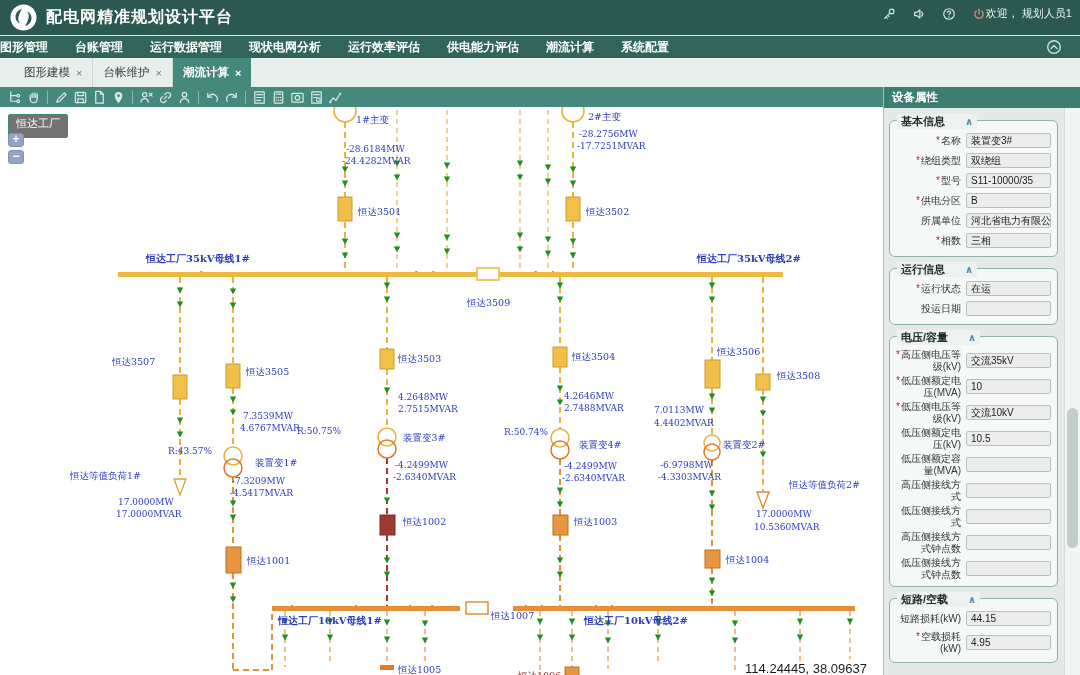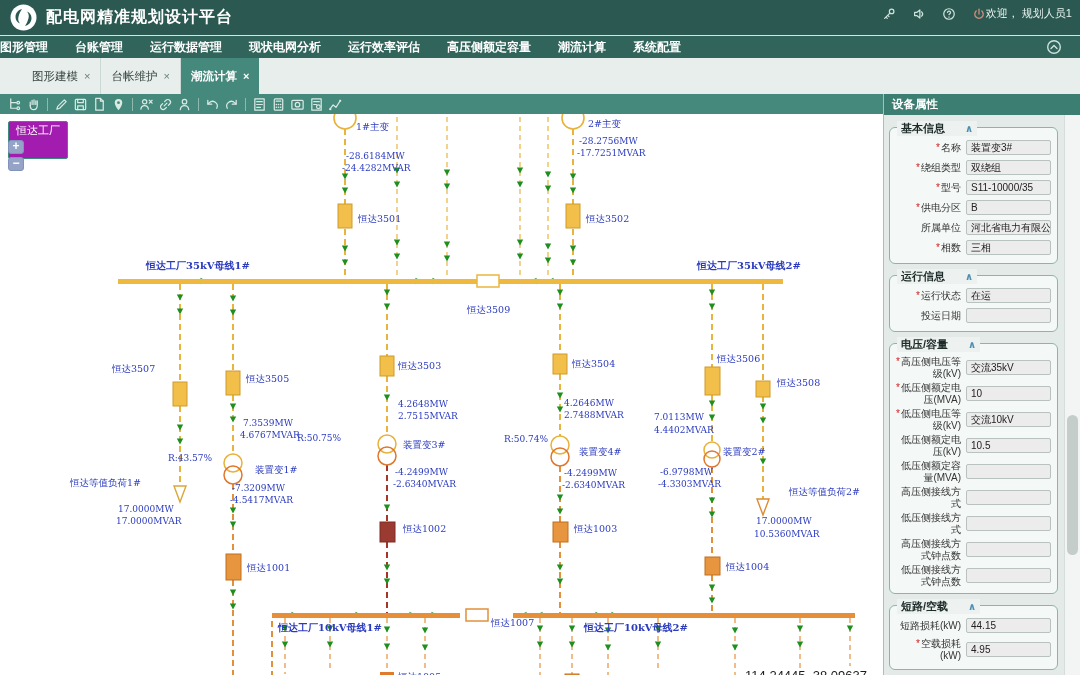--- a/index.html
+++ b/index.html
@@ -14,34 +14,34 @@
   .hicons{display:flex;gap:16px;align-items:center;height:15px;}
   .hicons svg{display:block;}
   .welcome{color:#e9f2ef;font-size:11px;margin-top:3px;}
 
   
   .menubar{height:22px;background:#31645b;display:flex;align-items:center;gap:27px;position:relative;}
   .mitem{color:#fff;font-size:12px;font-weight:bold;cursor:pointer;white-space:nowrap;}
   .mcollapse{position:absolute;right:18px;top:3px;}
 
   
-  .tabbar{height:36px;background:#e7eeeb;display:flex;align-items:stretch;padding-left:22px;}
+  .tabbar{height:29px;background:#e7eeeb;display:flex;align-items:stretch;padding-left:14px;}
   .tab{display:flex;align-items:center;gap:6px;padding:0 10px;font-size:11.5px;color:#33423e;border-right:1px solid #ccd8d4;cursor:pointer;white-space:nowrap;}
   .tab .x{color:#6b7d78;font-size:11px;}
   .tab.active{background:#45897c;color:#fff;font-weight:bold;border-right:none;}
   .tab.active .x{color:#fff;}
 
   
   .main{display:flex;height:595px;}
   .left{width:884px;border-right:1px solid #a9bfb9;display:flex;flex-direction:column;}
   .toolbar{height:20px;background:#45897c;display:flex;align-items:center;padding:0 5px;flex:0 0 auto;}
   .tbtn{width:19px;height:18px;display:flex;align-items:center;justify-content:center;cursor:pointer;}
   .tsep{width:1px;height:13px;background:rgba(255,255,255,.4);margin:0 4px;}
   .canvas{position:relative;flex:1;background:#ffffff;overflow:hidden;}
-  .stlabel{position:absolute;left:8px;top:7px;background:#a21caf;border:1px solid #3d8a7c;color:#fff;font-size:11px;padding:1px 7px 20px;border-radius:2px;z-index:3;}
+  .stlabel{position:absolute;left:8px;top:7px;background:#737373;border:1px solid #3d8a7c;color:#fff;font-size:11px;padding:1px 7px 6px;border-radius:2px;z-index:3;}
   .zbtn{position:absolute;left:8px;width:16px;height:14px;background:#94a3c6;border:1px solid #8093bb;border-radius:3px;color:#fff;font-size:12px;font-weight:bold;line-height:11px;text-align:center;cursor:pointer;z-index:3;}
   .zin{top:26px;} .zout{top:43px;}
   .coords{position:absolute;right:16px;bottom:6px;font-size:13px;color:#1c1c1c;z-index:3;margin-left:16px;}
   svg text{font-family:"DejaVu Serif","Liberation Serif",serif;font-size:9.5px;fill:#2b3bbf;}
   svg text.bl{font-size:10px;font-weight:bold;}
   svg text.sm{font-size:9px;}
   svg text.dk{fill:#8a3a30;}
 
   
   .panel{width:226px;background:#e3eae8;position:relative;}
@@ -103,21 +103,21 @@
       <span class="welcome">欢迎， 规划人员1</span>
     </div>
   </div>
 
   <div class="menubar">
     <span class="mitem">图形管理</span>
     <span class="mitem">台账管理</span>
     <span class="mitem">运行数据管理</span>
     <span class="mitem">现状电网分析</span>
     <span class="mitem">运行效率评估</span>
-    <span class="mitem">高压侧额定容量</span>
+    <span class="mitem">供电能力评估</span>
     <span class="mitem">潮流计算</span>
     <span class="mitem">系统配置</span>
     <span class="mcollapse"><svg class="hi" width="16" height="16" viewBox="0 0 16 16">
           <circle cx="8" cy="8" r="6.3"></circle>
           <path d="M5 9.6 8 6.6l3 3"></path>
         </svg></span>
   </div>
 
   <div class="tabbar">
     <div class="tab">

